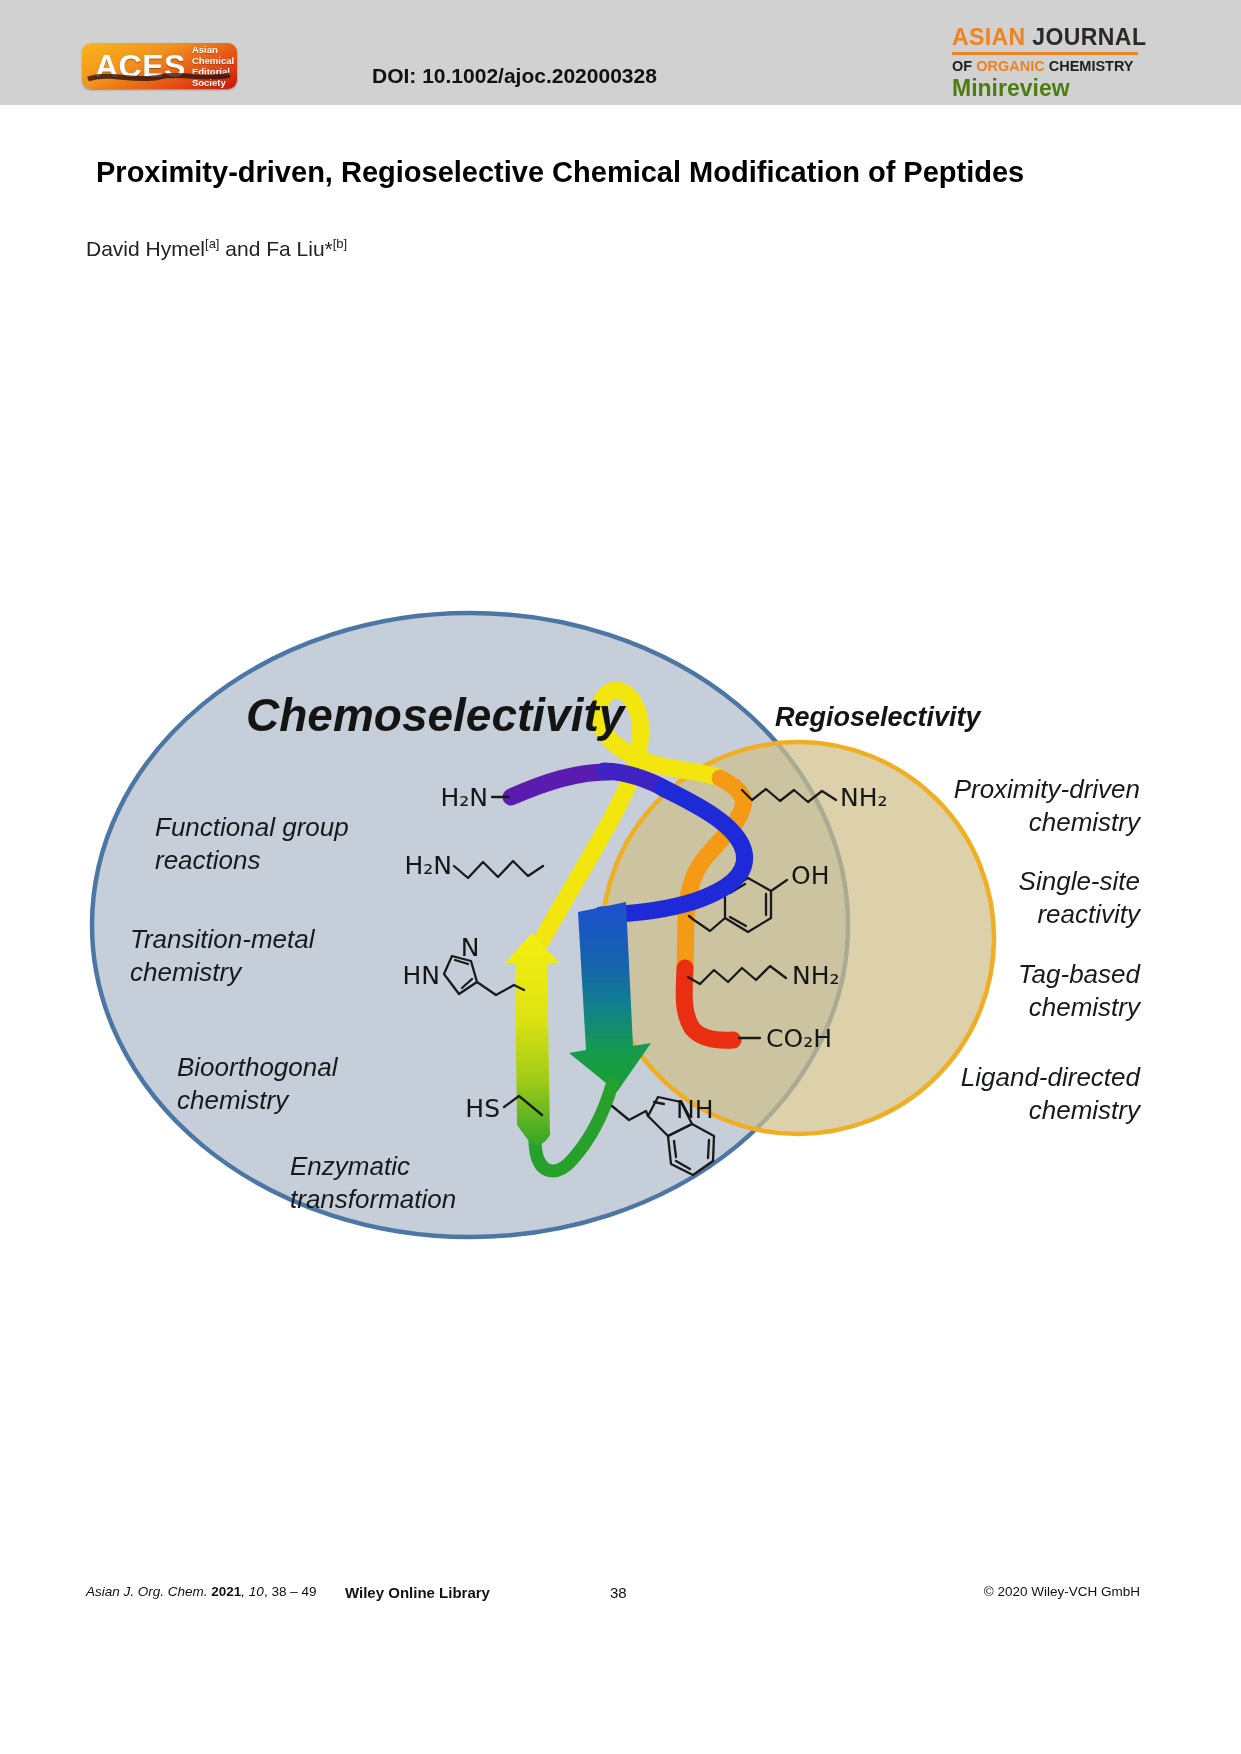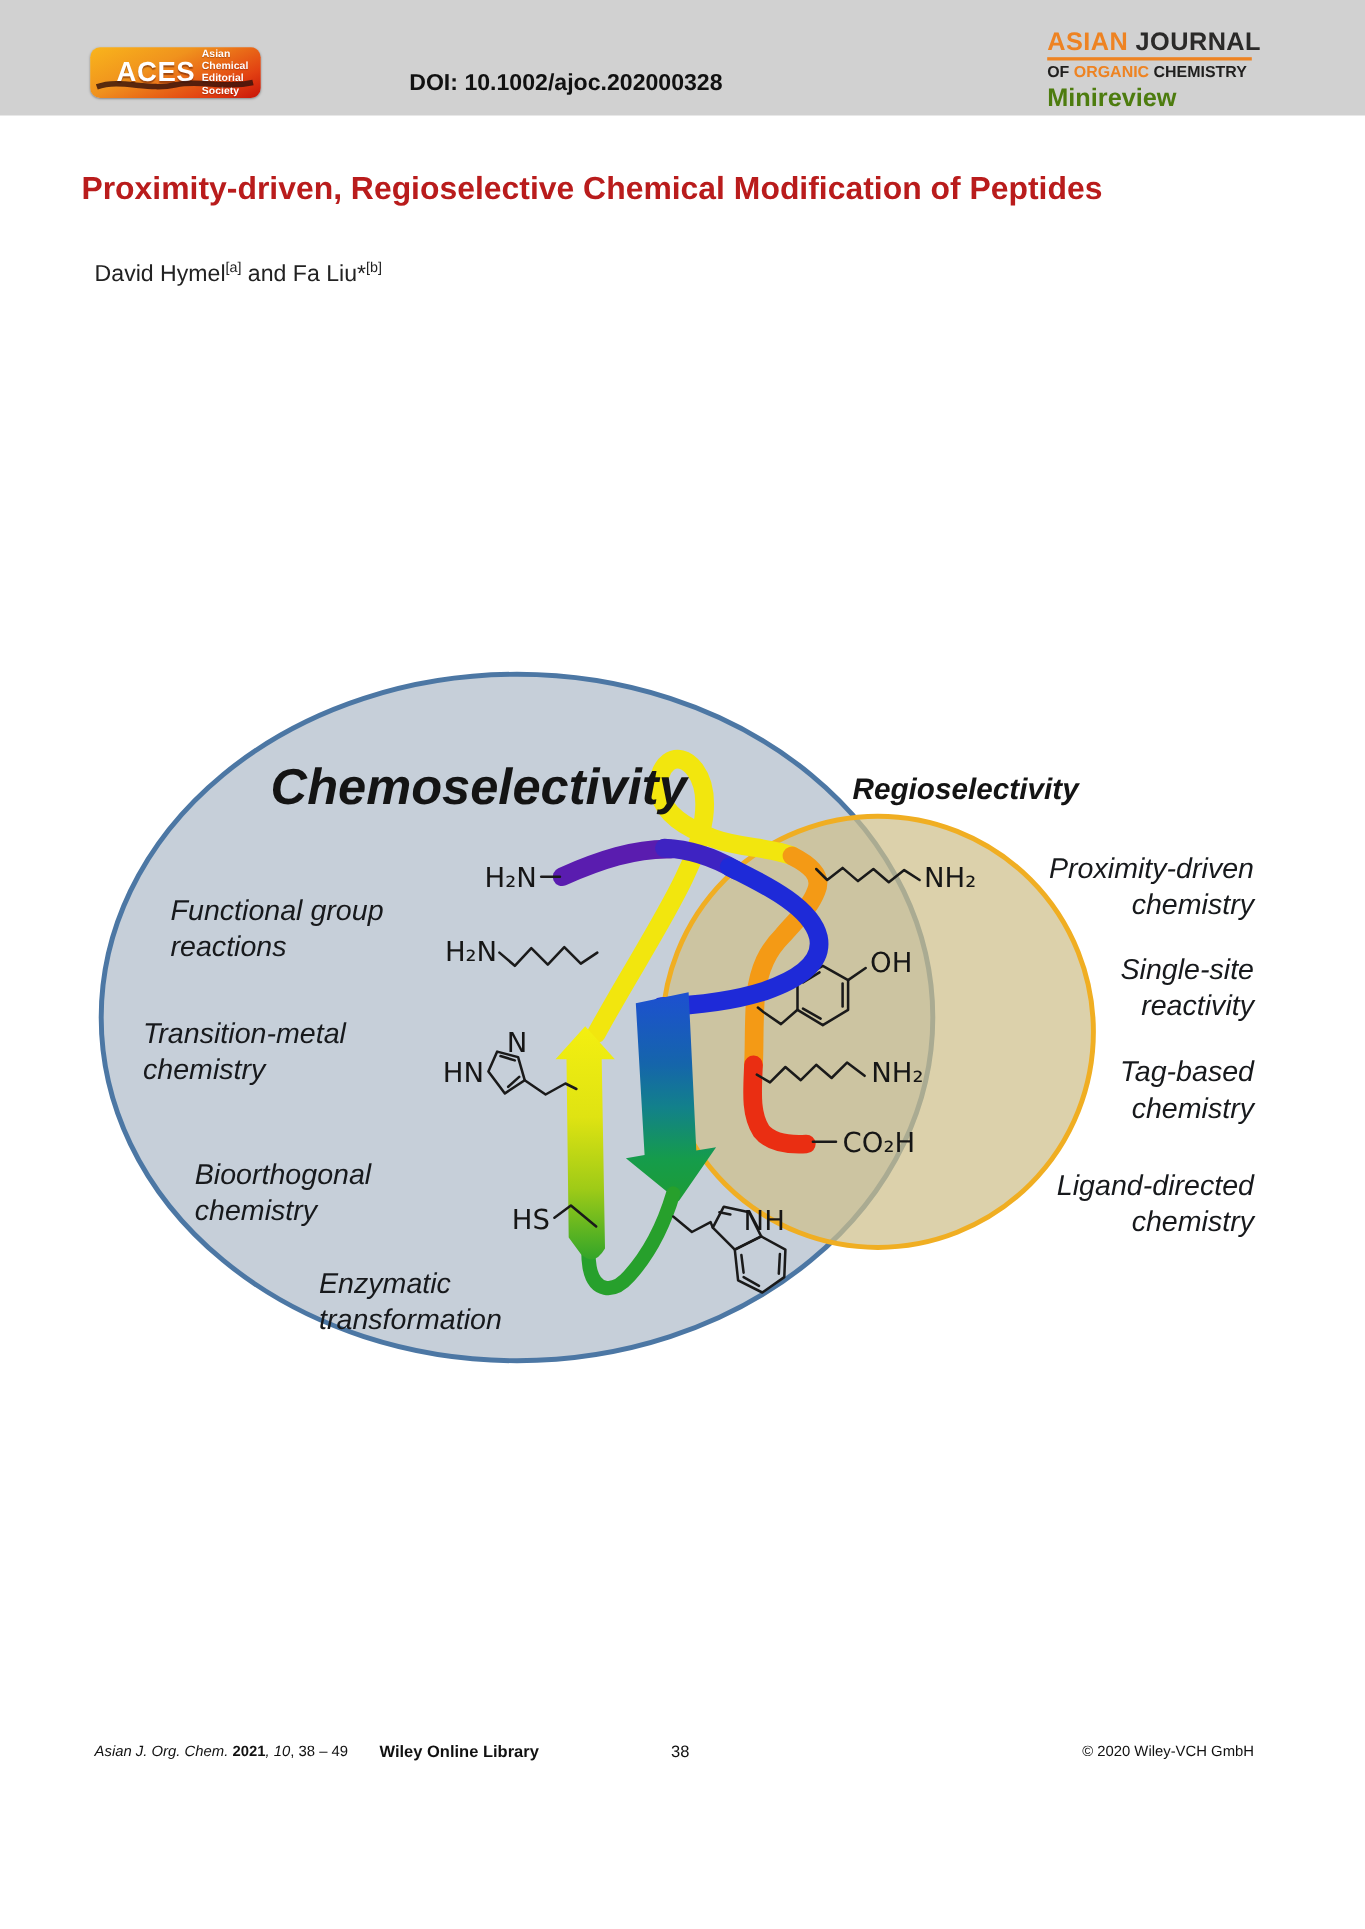--- a/index.html
+++ b/index.html
@@ -5,36 +5,36 @@
   html,body{margin:0;padding:0;background:#ffffff;}
   .page{position:relative;width:1241px;height:1754px;background:#ffffff;overflow:hidden;
         font-family:"Liberation Sans",sans-serif;color:#1a1a1a;}
   
   .band{position:absolute;left:0;top:0;width:1241px;height:105px;background:#d1d1d1;}
   .doi{position:absolute;left:372px;top:64px;font-size:21px;font-weight:bold;color:#111;}
   
   .aces{position:absolute;left:82px;top:43px;width:155px;height:46px;border-radius:9px;
         background:linear-gradient(155deg,#f9b51c 0%,#f0921d 38%,#e24112 78%,#c81408 100%);
         box-shadow:0 1px 2px rgba(0,0,0,.35);display:flex;align-items:center;overflow:hidden;}
-  .aces-name{font-size:25px;font-weight:bold;color:#fff;margin-left:24px;letter-spacing:.5px;
+  .aces-name{font-size:32px;font-weight:bold;color:#fff;margin-left:13px;letter-spacing:.5px;
              text-shadow:0 1px 1px rgba(90,20,0,.5);}
   .aces-sub{margin-left:6px;line-height:11px;font-size:9.5px;font-weight:bold;color:#fff;
             text-shadow:0 1px 1px rgba(90,20,0,.4);}
   .aces-swoosh{position:absolute;left:0;top:24px;width:155px;height:22px;}
   
   .jlogo{position:absolute;left:952px;top:26px;width:220px;line-height:1;}
   .jl1{font-size:23px;font-weight:800;letter-spacing:.4px;white-space:nowrap;}
   .jl1 .orange{color:#ee8322;} .jl1 .dark{color:#2b2a29;}
   .jrule{width:186px;height:3px;background:#ee8322;margin-top:3px;}
   .jl2{font-size:14.5px;font-weight:700;margin-top:4px;white-space:nowrap;}
   .jl2 .orange{color:#ee8322;} .jl2 .dark{color:#201f1e;}
   .jtype{font-size:23px;font-weight:700;color:#4d7c0f;margin-top:3px;}
   
-  .title{position:absolute;left:74px;top:155px;width:980px;font-size:29px;font-weight:bold;
-         line-height:35px;color:#b91c1c;}
+  .title{position:absolute;left:96px;top:155px;width:980px;font-size:29px;font-weight:bold;
+         line-height:35px;color:#000000;}
   .authors{position:absolute;left:86px;top:237px;font-size:21px;color:#222;}
   .authors sup{font-size:13px;vertical-align:super;line-height:0;}
   
   .foot{position:absolute;top:1584px;font-size:13.5px;color:#111;white-space:nowrap;text-align:center;}
   .cit{left:86px;} .cit .it{font-style:italic;} .cit .bd{font-weight:bold;}
   .wol{left:345px;font-weight:bold;font-size:15px;}
   .pageno{left:610px;font-size:15px;}
   .copy{left:auto;right:101px;}
   
   .fig{position:absolute;left:0;top:540px;}

